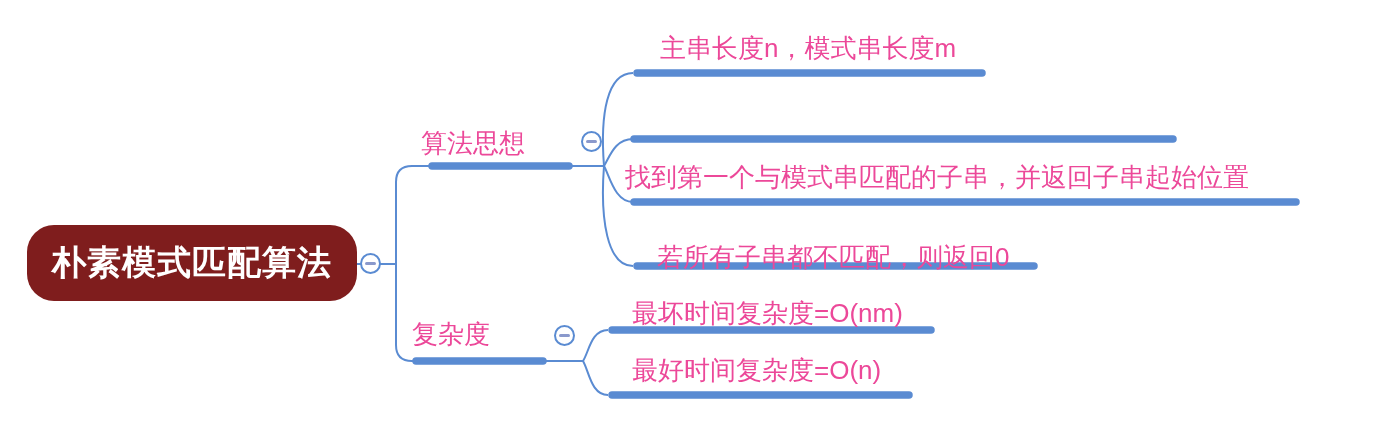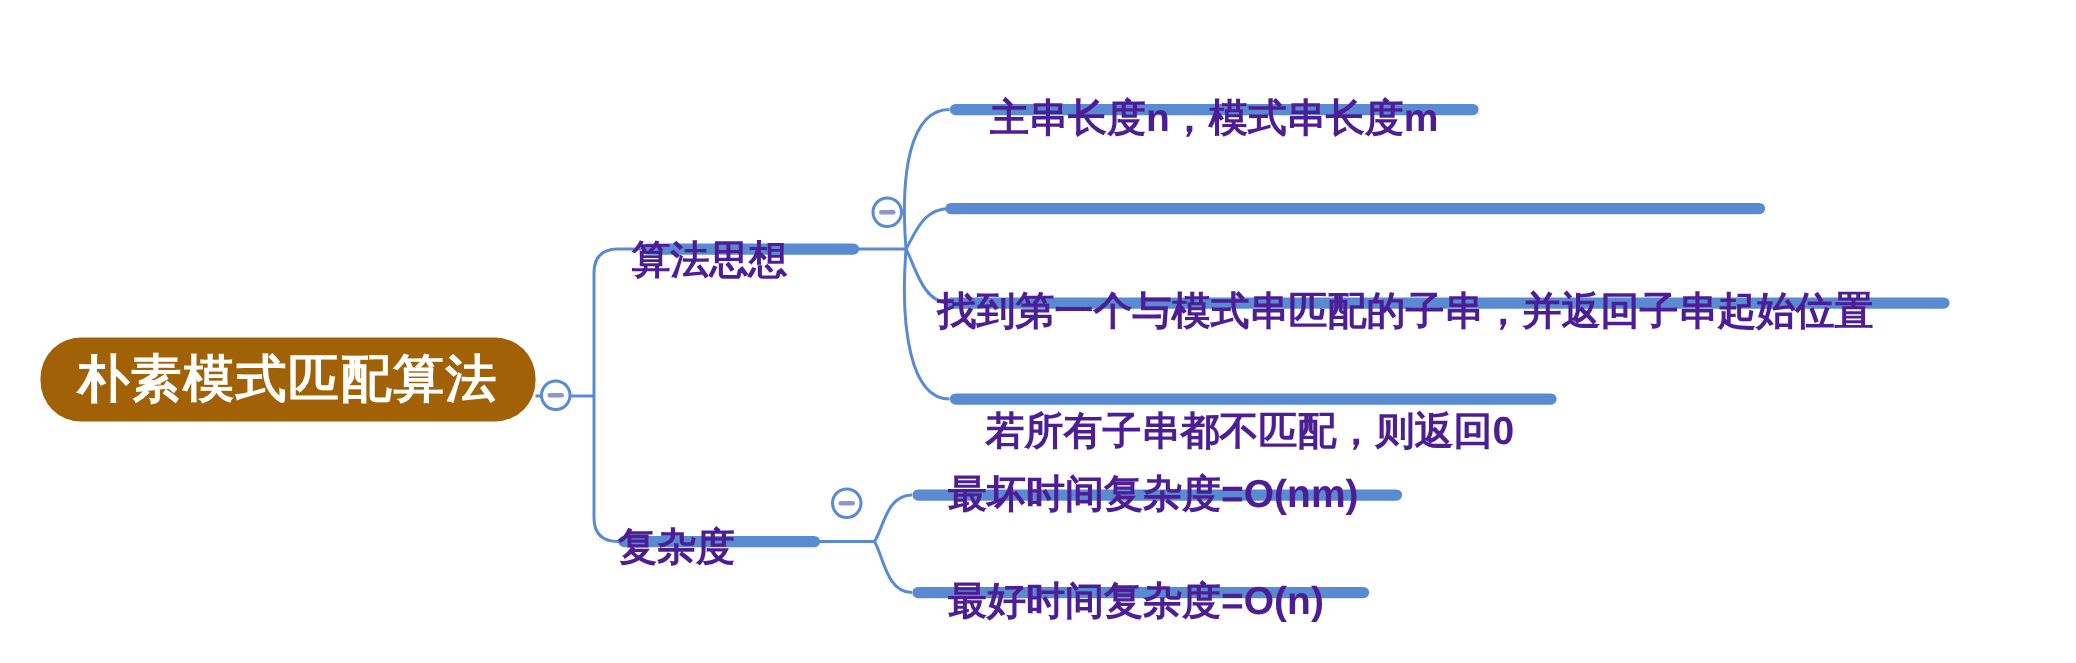--- a/index.html
+++ b/index.html
@@ -12,44 +12,43 @@
     font-family: "Liberation Sans", "DejaVu Sans", sans-serif;
   }
   svg.wires { position: absolute; left: 0; top: 0; }
   svg.wires path { fill: none; stroke: #5A8BD2; }
   svg.wires path.thin { stroke-width: 2; }
   svg.wires path.bar  { stroke-width: 7.5; stroke-linecap: round; }
 
   .root-topic {
     position: absolute;
     left: 27px; top: 225px;
-    width: 330px; height: 56px;
-    background: #a16207;
+    width: 330px; height: 76px;
+    background: #7f1d1d;
     border-radius: 27px;
     display: flex; align-items: center; justify-content: center;
     cursor: pointer;
     text-align: center;
   }
   .root-topic span {
     color: #ffffff;
     font-size: 34px;
     font-weight: 700;
     letter-spacing: 1px;
     white-space: nowrap;
   }
 
   .topic-label {
     position: absolute;
     height: 34px; line-height: 34px;
     font-size: 26px;
-    font-weight: 700;
-    color: #4c1d95;
+    font-weight: 400;
+    color: #ec4899;
     white-space: nowrap;
     cursor: pointer;
-    margin-top: 30px;
   }
   .topic-label.centered { text-align: left; }
 
   .collapse-btn {
     position: absolute;
     width: 21px; height: 21px;
     box-sizing: border-box;
     background: #ffffff;
     border: 2px solid #5A8BD2;
     border-radius: 50%;
@@ -107,16 +106,16 @@
     <span class="dash"></span>
   </div>
 
   <div class="topic-label centered" style="left:421px; top:126px; width:143px;">算法思想</div>
   <div class="topic-label centered" style="left:412px; top:317px; width:132px;">复杂度</div>
 
   <div class="topic-label" style="left:660px; top:31px;">主串长度n，模式串长度m</div>
   <div class="topic-label" style="left:625px; top:160px;">找到第一个与模式串匹配的子串，并返回子串起始位置</div>
   <div class="topic-label" style="left:657px; top:240px;">若所有子串都不匹配，则返回0</div>
 
-  <div class="topic-label" style="left:632px; top:282px;">最坏时间复杂度=O(nm)</div>
+  <div class="topic-label" style="left:632px; top:296px;">最坏时间复杂度=O(nm)</div>
   <div class="topic-label" style="left:632px; top:353px;">最好时间复杂度=O(n)</div>
 
 </div>
 
 </body></html>

